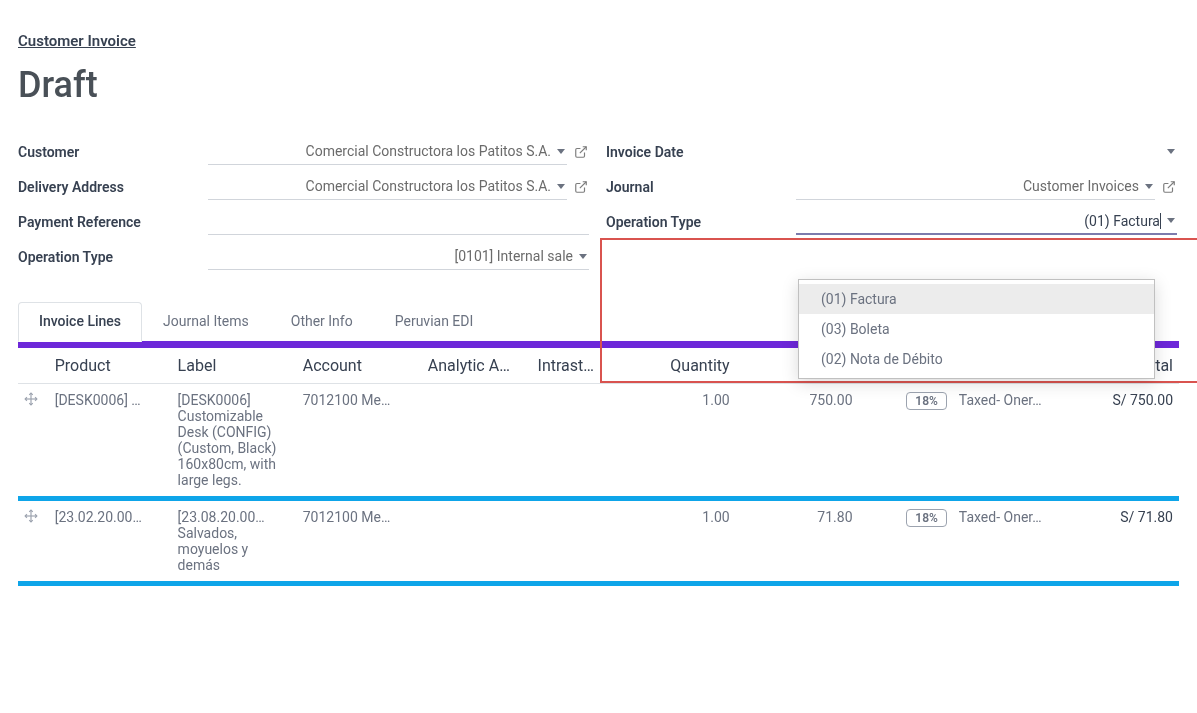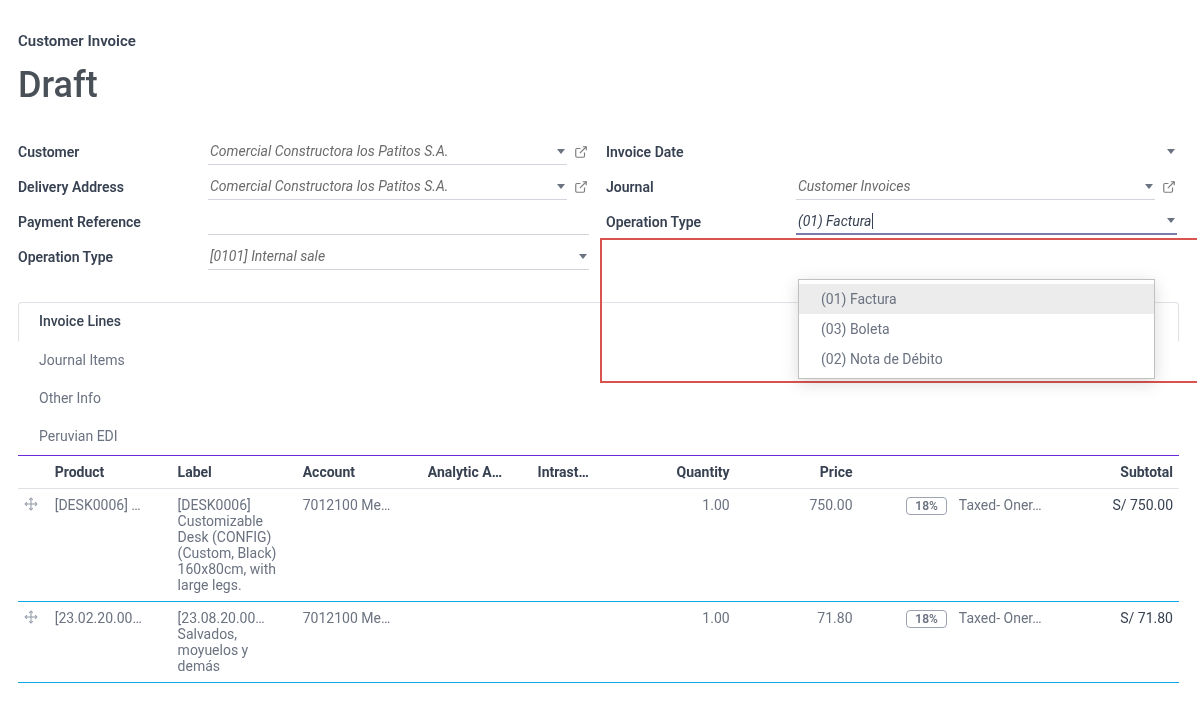--- a/index.html
+++ b/index.html
@@ -9,20 +9,21 @@
     font-family: -apple-system, BlinkMacSystemFont, "Segoe UI", Roboto, "Helvetica Neue", Arial, sans-serif;
     font-size: 14px;
     color: #374151;
     background: #fff;
   }
   .breadcrumb {
     font-size: 15px;
     font-weight: 600;
     color: #374151;
     margin-bottom: 14px;
+    text-decoration: underline;
   }
   .title {
     font-size: 36px;
     font-weight: 500;
     color: #495057;
     margin: 0 0 28px 0;
   }
   .form-cols {
     display: flex;
     gap: 15px;
@@ -53,27 +54,26 @@
     display: flex;
     align-items: center;
     gap: 6px;
     min-width: 0;
     padding-right: 2px;
   }
   .select-like {
     flex: 1;
     display: flex;
     align-items: center;
-    justify-content: space-between;
+    justify-content: flex-end;
     border-bottom: 1px solid #d1d5db;
     padding: 4px 2px;
     min-height: 26px;
     background: #fff;
     cursor: pointer;
-    font-style: italic;
   }
   .select-like.no-border { border-bottom-color: transparent; }
   .select-like.input-active { border-bottom: 2px solid #7c7bad;}
   .select-text {
     color: #6b6b6b;
     font-size: 14px;
     white-space: nowrap;
     overflow: hidden;
     text-overflow: ellipsis;
   }
@@ -113,22 +113,21 @@
   .dd-item {
     padding: 7px 22px;
     color: #6b7280;
     cursor: pointer;
     font-size: 14px;
   }
   .dd-item.sel { background: #ececec; }
 
   .tabs {
     display: flex;
-    border-bottom: 1px solid #6d28d9;
-    flex-direction: column;
+    border-bottom: 7px solid #6d28d9;
   }
   .tab {
     padding: 10px 20px 12px 20px;
     color: #6b7280;
     cursor: pointer;
     border: 1px solid transparent;
     border-bottom: none;
     margin-bottom: -1px;
     font-size: 14px;
   }
@@ -141,35 +140,35 @@
     border-radius: 4px 4px 0 0;
   }
 
   .lines-table {
     width: 100%;
     border-collapse: collapse;
     table-layout: fixed;
   }
   .lines-table th {
     text-align: left;
-    font-weight: 700;
+    font-weight: 400;
     color: #374151;
     padding: 8px 6px;
-    font-size: 14px;
+    font-size: 16px;
     white-space: nowrap;
     overflow: hidden;
     text-overflow: ellipsis;
     border-bottom: 1px solid #dee2e6;
   }
   .lines-table th.num, .lines-table td.num { text-align: right; }
   .lines-table td {
     padding: 8px 6px;
     vertical-align: top;
     color: #6b7280;
-    border-bottom: 1px solid #0ea5e9;
+    border-bottom: 5px solid #0ea5e9;
     font-size: 14px;
   }
   .lines-table td.dark { color: #374151; }
   .ellips {
     white-space: nowrap;
     overflow: hidden;
     text-overflow: ellipsis;
   }
   .wrap-cell {
     white-space: normal;

